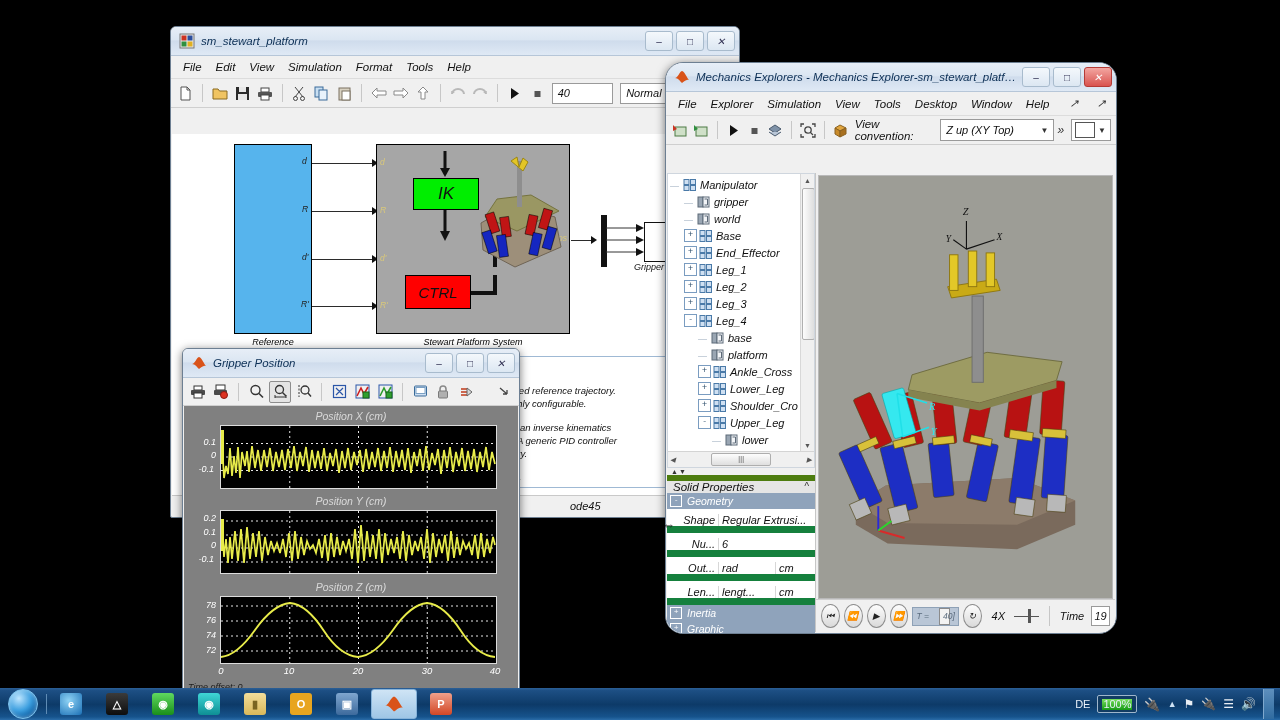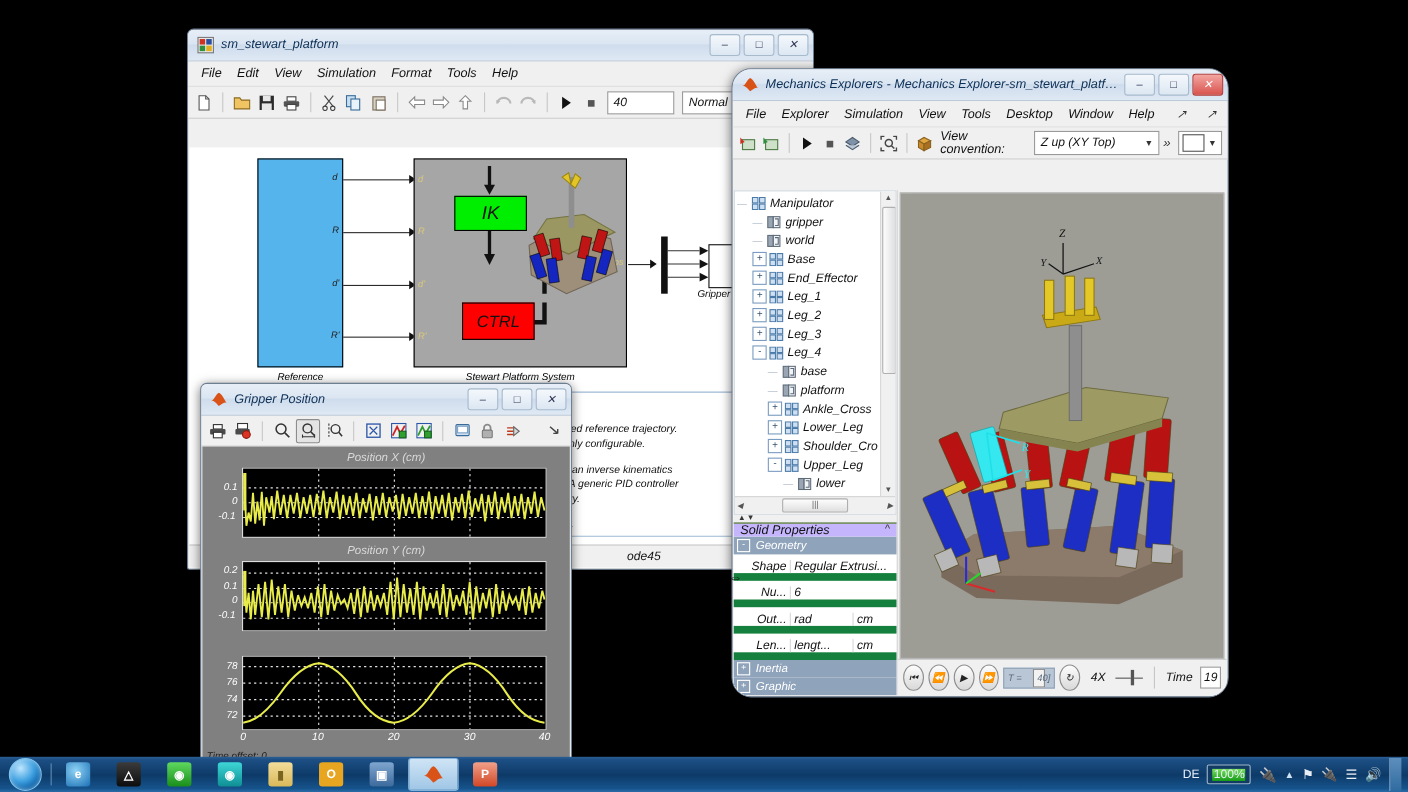--- a/index.html
+++ b/index.html
@@ -62,21 +62,21 @@
   .tnode{display:flex;align-items:center;height:17px;font-size:11px;color:#111;white-space:nowrap;}
   .texp{width:11px;height:11px;border:1px solid #7a9cc0;background:#fff;font-size:9px;line-height:9px;
         text-align:center;color:#33536f;flex:0 0 auto;margin-right:2px;}
   .tspacer{width:13px;flex:0 0 auto;}
   .ticon{width:13px;height:12px;margin-right:4px;flex:0 0 auto;}
   .hscroll{height:15px;background:#f0f0f0;border-top:1px solid #d4d4d4;display:flex;align-items:center;
         justify-content:space-between;padding:0 2px;}
   .hsthumb{height:11px;width:58px;background:linear-gradient(to bottom,#fdfdfd,#dfdfdf);
         border:1px solid #aeaeae;border-radius:2px;font-size:8px;text-align:center;color:#666;line-height:10px;}
   .panel-hdr{height:22px;display:flex;align-items:flex-start;justify-content:space-between;
-        padding:0 6px;font-size:11.5px;color:#111;background:#c4b5fd;border-top:1px solid #4d7c0f;}
+        padding:0 6px;font-size:11.5px;color:#111;background:#e5e5e5;border-top:6px solid #4d7c0f;}
   .proprow{display:flex;height:17px;font-size:11px;align-items:flex-end;border-bottom:7px solid #15803d;}
   .propgroup{background:#8fa3bb;color:#fff;font-size:10.5px;height:16px;display:flex;align-items:center;padding-left:3px;}
   .propgroup .pg-exp{width:10px;height:10px;border:1px solid #fff;margin-right:5px;font-size:8px;
         line-height:8px;text-align:center;}
   .pk{width:48px;text-align:right;padding-right:3px;color:#111;overflow:hidden;white-space:nowrap;}
   .pv{flex:1;border-left:1px solid #d7d7d7;padding-left:3px;overflow:hidden;white-space:nowrap;color:#111;}
   .pu{width:36px;border-left:1px solid #d7d7d7;padding-left:3px;color:#111;}
   #viewport{flex:1;position:relative;background:#9d9d96;border:1px solid #b9b9b9;margin:2px 2px 0 2px;overflow:hidden;}
   #playbar{height:32px;background:#f0f0f0;border-top:1px solid #cfcfcf;display:flex;align-items:center;
         gap:4px;padding:0 5px;}
@@ -276,21 +276,21 @@
             <path d="M118 130 L118 148 L92 148" stroke="#111" stroke-width="4" fill="none"></path>
             <path d="M84 148l10-5v10z" fill="#111"></path>
             <path d="M118 108 L118 122" stroke="#111" stroke-width="4" fill="none"></path>
           </svg>
 
           <div style="position:absolute;left:36px;top:33px;width:64px;height:30px;background:#00ee00;border:1px solid #000;
                       display:flex;align-items:center;justify-content:center;font-size:17px;color:#111;">
             <span>IK</span>
           </div>
 
-          <div style="position:absolute;left:43px;top:130px;width:64px;height:32px;background:#ff0000;border:1px solid #000;
+          <div style="position:absolute;left:28px;top:130px;width:64px;height:32px;background:#ff0000;border:1px solid #000;
                       display:flex;align-items:center;justify-content:center;font-size:15px;color:#111;">
             <span>CTRL</span>
           </div>
 
           <svg width="110" height="130" viewBox="0 0 110 130" style="position:absolute;left:86px;top:10px;">
             <polygon points="20,95 52,112 98,92 92,62 50,50 18,68" fill="#9d8f7a" stroke="#6f6455"></polygon>
             <polygon points="22,62 54,76 96,56 68,40 34,44" fill="#9a9763" stroke="#75733f"></polygon>
             <rect x="54" y="6" width="5" height="46" fill="#8e8e8e"></rect>
             <path d="M48 6 l6 -4 l2 10 l4 -9 l5 4 l-5 9 z" fill="#e3c526" stroke="#9c8714"></path>
             <g stroke="#000" stroke-width="0.5">
@@ -475,20 +475,21 @@
           </g>
           <polyline fill="none" stroke="#e8ec4a" stroke-width="1.7" points="1,12 3,46 5,28 7,52 9,26 11,48 14,20 17,50 20,18 23,52 26,16 29,48 32,22 35,46 38,20 41,50 44,26 47,44 50,30 53,40 56,32 59,42 62,28 65,46 68,22 71,50 74,20 77,48 80,26 83,44 86,30 89,38 92,34 95,42 98,28 101,47 104,24 107,50 110,22 113,46 116,26 119,44 122,30 125,40 128,28 131,48 134,18 137,52 140,14 143,50 146,20 149,46 152,24 155,48 158,18 161,52 164,22 167,44 170,28 173,42 176,26 179,48 182,20 185,50 188,24 191,44 194,30 197,40 200,26 203,48 206,18 209,52 212,22 215,46 218,28 221,42 224,24 227,50 230,20 233,47 236,26 239,44 242,30 245,38 248,32 251,44 254,24 257,48 260,22 263,46 266,28 269,42 272,26 274,34"></polyline>
           <rect x="0" y="8" width="3" height="32" fill="#e8ec4a"></rect>
         </svg>
       </div>
       <div class="ytick" style="left:6px;top:107px;">0.2</div>
       <div class="ytick" style="left:6px;top:121px;">0.1</div>
       <div class="ytick" style="left:6px;top:134px;">0</div>
       <div class="ytick" style="left:4px;top:148px;">-0.1</div>
 
+      <div class="plot-title" style="top:175px;">Position Z (cm)</div>
       <div class="plotbox" style="left:36px;top:190px;width:275px;height:66px;">
         <svg width="275" height="66" viewBox="0 0 275 66" preserveAspectRatio="none">
           <g stroke="#ffffff" stroke-width="1" stroke-dasharray="2,3" opacity="0.9">
             <line x1="0" y1="9" x2="275" y2="9"></line>
             <line x1="0" y1="24" x2="275" y2="24"></line>
             <line x1="0" y1="39" x2="275" y2="39"></line>
             <line x1="0" y1="54" x2="275" y2="54"></line>
             <line x1="68.75" y1="0" x2="68.75" y2="66"></line>
             <line x1="137.5" y1="0" x2="137.5" y2="66"></line>
             <line x1="206.25" y1="0" x2="206.25" y2="66"></line>

